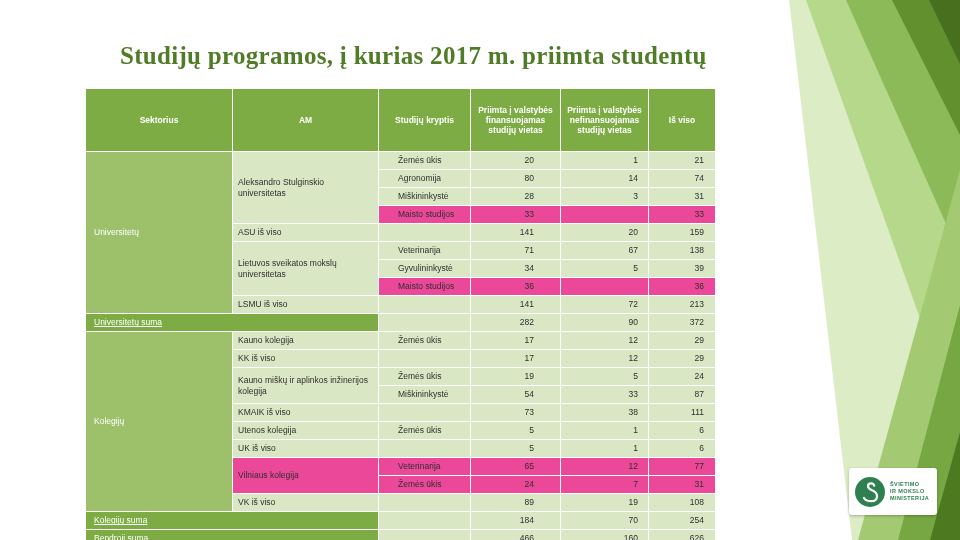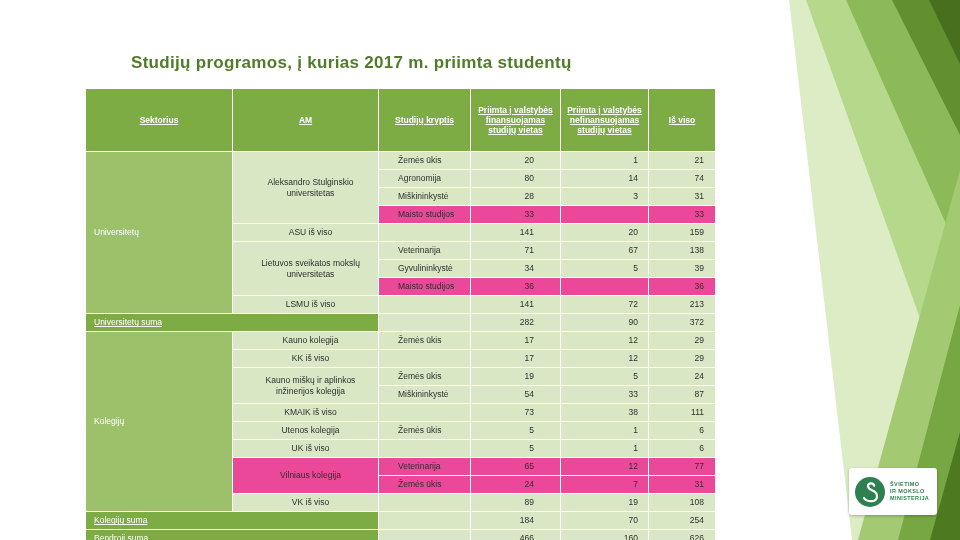--- a/index.html
+++ b/index.html
@@ -10,38 +10,38 @@
   .shard{position:absolute;inset:0;}
   .s1{background:#dcecc4;clip-path:polygon(789px 0,960px 0,960px 540px,852px 540px);}
   .s2{background:#b6d88b;clip-path:polygon(806px 0,960px 0,960px 430px);}
   .s3{background:#8cba58;clip-path:polygon(846px 0,960px 0,960px 255px);}
   .s4{background:#62902f;clip-path:polygon(892px 0,960px 0,960px 135px);}
   .s5{background:#476f1d;clip-path:polygon(929px 0,960px 0,960px 64px);}
   .s6{background:#a3ca72;clip-path:polygon(960px 170px,960px 540px,858px 540px);}
   .s7{background:#77a743;clip-path:polygon(960px 305px,960px 540px,898px 540px);}
   .s8{background:#4d7a20;clip-path:polygon(960px 432px,960px 540px,930px 540px);}
   
-  .title{position:absolute;left:120px;top:42px;z-index:1;margin:11px;
-         font-family:Liberation Sans, sans-serif;font-weight:700;font-size:17px;
+  .title{position:absolute;left:120px;top:42px;z-index:1;margin:0;
+         font-family:Liberation Serif, serif;font-weight:700;font-size:25px;
          letter-spacing:.3px;color:var(--title-green,#507c28);}
   
   .tbl-wrap{position:absolute;left:85px;top:88px;z-index:1;}
   table{border-collapse:collapse;table-layout:fixed;width:630px;
         font-size:8.5px;color:var(--text-dark,#2f2f2f);}
   th,td{border:1.5px solid #fff;padding:2px 4px;line-height:1.2;overflow:hidden;}
   th{background:var(--header-green,#7dac45);color:#fff;font-weight:700;
-     height:58px;text-align:center;vertical-align:middle;padding:2px 4px;text-decoration:underline;}
+     height:58px;text-align:center;vertical-align:middle;padding:2px 4px;}
   td{height:13px;vertical-align:middle;}
   .shade-green{background:var(--band-green,#d9e7c4);}
   .shade-white{background:#ec4899;}
   .sector-cell{background:var(--sector-green,#9dc06b);color:#fff;
                vertical-align:middle;text-align:left;padding-left:8px;}
   .total-cell{background:var(--header-green,#7dac45);color:#fff;
               text-align:left;padding-left:8px;text-decoration:underline;}
-  .am-cell{text-align:center;vertical-align:middle;padding-left:14px;}
+  .am-cell{text-align:left;vertical-align:middle;padding-left:5px;}
   .kryptis-cell{text-align:left;padding-left:19px;}
   .value-cell{text-align:right;}
   .v0{padding-right:26px;}
   .v1{padding-right:10px;}
   .v2{padding-right:11px;}
   
   .logo{position:absolute;left:849px;top:468px;width:88px;height:47px;z-index:2;
         background:#fff;border-radius:3px;box-shadow:0 1px 3px rgba(0,0,0,.25);
         display:flex;align-items:center;gap:4px;padding:3px 5px;box-sizing:border-box;}
   .logo svg{flex:0 0 auto;display:block;}

